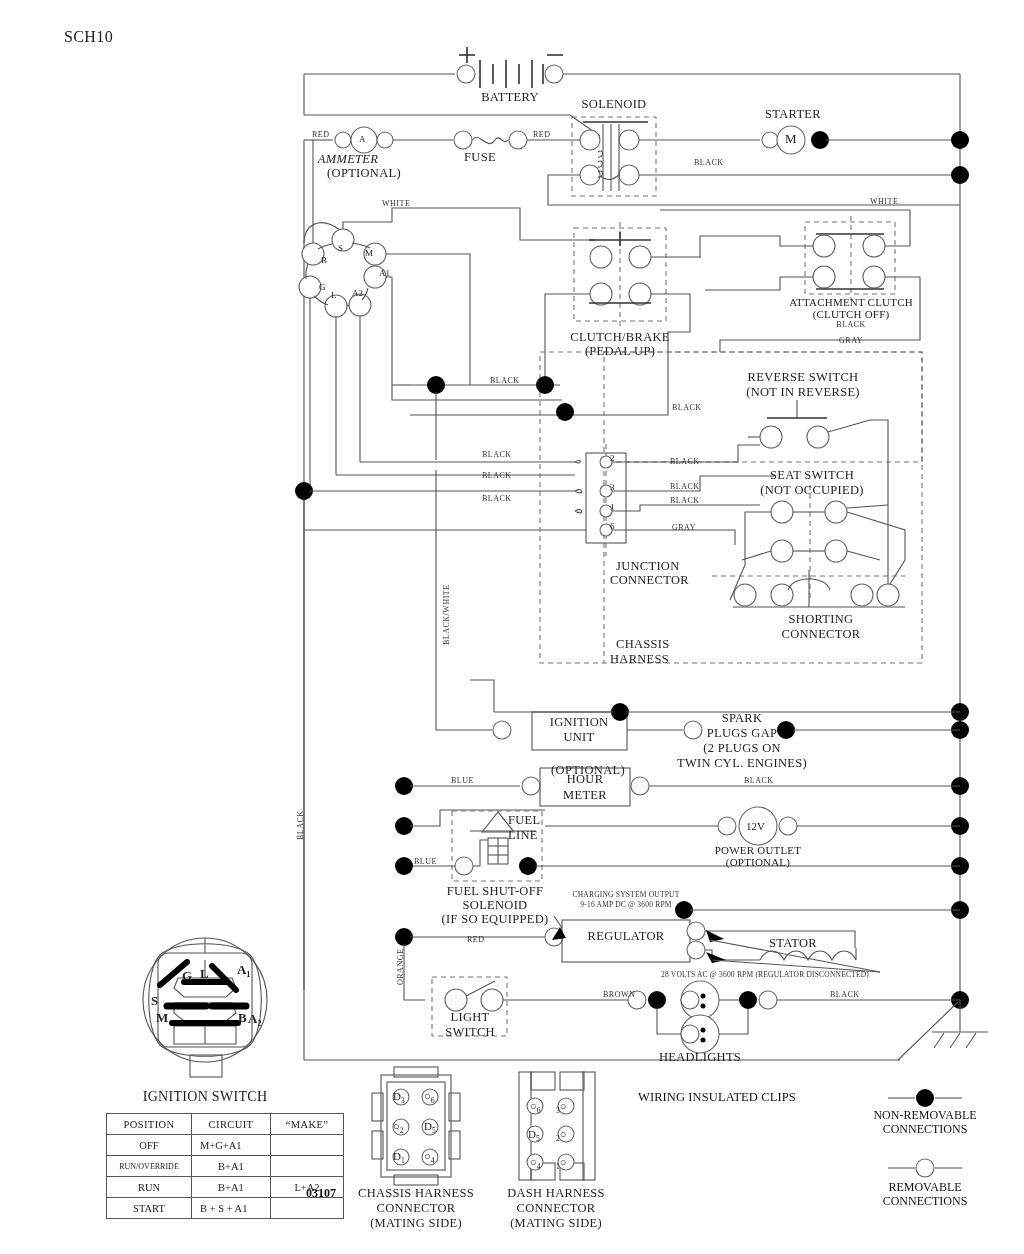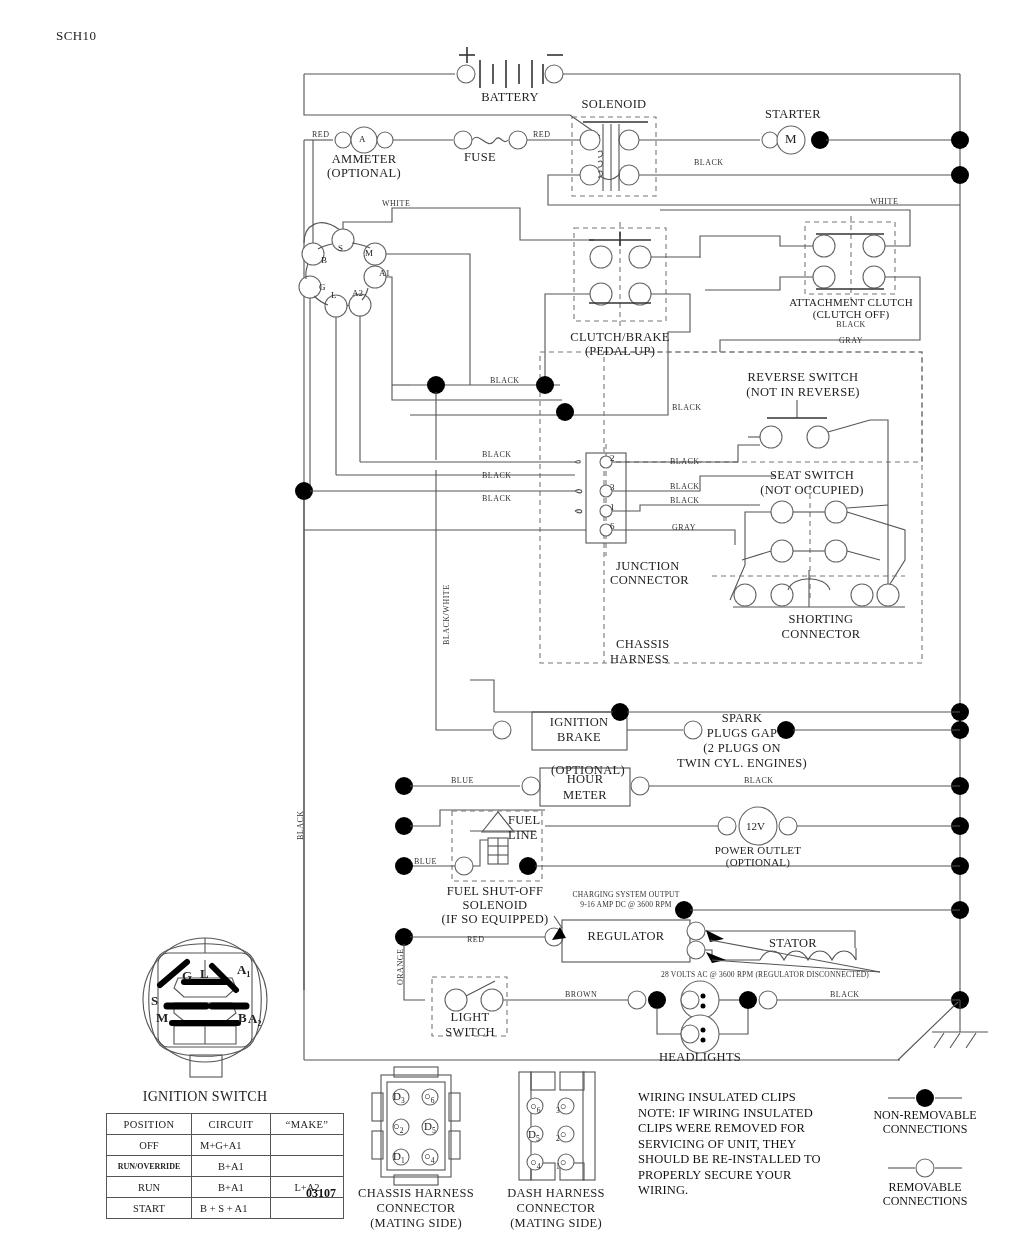--- a/index.html
+++ b/index.html
@@ -5,21 +5,21 @@
 <style>
   html,body{margin:0;padding:0;background:#ffffff;}
   body{
     width:1024px;height:1254px;position:relative;overflow:hidden;
     font-family:"Liberation Serif", serif;
     color:#111;
   }
   #sheet{position:absolute;inset:0;}
   svg#diagram{position:absolute;left:0;top:0;width:1024px;height:1254px;}
   .lbl{position:absolute;font-family:"Liberation Serif",serif;color:#222;white-space:nowrap;}
-  .sch-id{left:56px;top:28px;font-size:13px;letter-spacing:.4px;}
+  .sch-id{left:64px;top:28px;font-size:16px;letter-spacing:.4px;}
   .wire-lbl{font-size:8px;letter-spacing:.5px;color:#333;}
   .comp-lbl{font-size:12.5px;text-align:right;letter-spacing:.3px;}
   .comp-lbl-sm{font-size:11px;text-align:center;letter-spacing:.2px;}
   .tiny{font-size:7.5px;letter-spacing:.2px;color:#333;}
   .term{font-size:9px;}
   .vert{transform-origin:0 0;transform:rotate(-90deg);}
   .ctr{transform:translateX(-50%);}
   table.postbl{
     position:absolute;left:106px;top:1113px;border-collapse:collapse;
     font-family:"Liberation Serif",serif;font-size:10.5px;color:#222;
@@ -423,21 +423,21 @@
     </g>
   </svg>
 
   <div class="lbl sch-id">SCH10</div>
   <div class="code">03107</div>
 
   <div class="lbl comp-lbl ctr" style="left:510px;top:90px;">BATTERY</div>
 
   <div class="lbl wire-lbl" style="left:312px;top:130px;">RED</div>
   <div class="lbl term" style="left:359px;top:134px;">A</div>
-  <div class="lbl comp-lbl ctr" style="left:364px;top:152px;">AMMETER</div>
+  <div class="lbl comp-lbl ctr" style="left:348px;top:152px;font-style:italic;">AMMETER</div>
   <div class="lbl comp-lbl ctr" style="left:364px;top:166px;">(OPTIONAL)</div>
   <div class="lbl comp-lbl ctr" style="left:480px;top:150px;">FUSE</div>
   <div class="lbl wire-lbl" style="left:533px;top:130px;">RED</div>
 
   <div class="lbl comp-lbl ctr" style="left:614px;top:97px;">SOLENOID</div>
   <div class="lbl comp-lbl ctr" style="left:793px;top:107px;">STARTER</div>
   <div class="lbl" style="left:785px;top:131px;font-size:13px;">M</div>
   <div class="lbl wire-lbl" style="left:694px;top:158px;">BLACK</div>
   <div class="lbl wire-lbl" style="left:382px;top:199px;">WHITE</div>
   <div class="lbl wire-lbl" style="left:870px;top:197px;">WHITE</div>
@@ -482,21 +482,21 @@
   <div class="lbl wire-lbl" style="left:670px;top:457px;">BLACK</div>
   <div class="lbl wire-lbl" style="left:670px;top:482px;">BLACK</div>
   <div class="lbl wire-lbl" style="left:670px;top:496px;">BLACK</div>
   <div class="lbl wire-lbl" style="left:672px;top:523px;">GRAY</div>
 
   <div class="lbl wire-lbl vert" style="left:442px;top:645px;">BLACK/WHITE</div>
   <div class="lbl wire-lbl vert" style="left:296px;top:840px;">BLACK</div>
   <div class="lbl wire-lbl vert" style="left:396px;top:985px;">ORANGE</div>
 
   <div class="lbl comp-lbl ctr" style="left:579px;top:715px;">IGNITION</div>
-  <div class="lbl comp-lbl ctr" style="left:579px;top:730px;">BRAKE</div>
+  <div class="lbl comp-lbl ctr" style="left:579px;top:730px;">UNIT</div>
   <div class="lbl comp-lbl ctr" style="left:742px;top:711px;">SPARK</div>
   <div class="lbl comp-lbl ctr" style="left:742px;top:726px;">PLUGS GAP</div>
   <div class="lbl comp-lbl ctr" style="left:742px;top:741px;">(2 PLUGS ON</div>
   <div class="lbl comp-lbl ctr" style="left:742px;top:756px;">TWIN CYL. ENGINES)</div>
 
   <div class="lbl comp-lbl ctr" style="left:588px;top:763px;">(OPTIONAL)</div>
   <div class="lbl comp-lbl ctr" style="left:585px;top:772px;">HOUR</div>
   <div class="lbl comp-lbl ctr" style="left:585px;top:788px;">METER</div>
   <div class="lbl wire-lbl" style="left:451px;top:776px;">BLUE</div>
   <div class="lbl wire-lbl" style="left:744px;top:776px;">BLACK</div>
@@ -514,21 +514,21 @@
 
   <div class="lbl tiny ctr" style="left:626px;top:890px;">CHARGING SYSTEM OUTPUT</div>
   <div class="lbl tiny ctr" style="left:626px;top:900px;">9-16 AMP DC @ 3600 RPM</div>
   <div class="lbl comp-lbl ctr" style="left:626px;top:929px;">REGULATOR</div>
   <div class="lbl comp-lbl ctr" style="left:793px;top:936px;">STATOR</div>
   <div class="lbl tiny ctr" style="left:765px;top:970px;">28 VOLTS AC @ 3600 RPM (REGULATOR DISCONNECTED)</div>
   <div class="lbl wire-lbl" style="left:467px;top:935px;">RED</div>
 
   <div class="lbl comp-lbl ctr" style="left:470px;top:1010px;">LIGHT</div>
   <div class="lbl comp-lbl ctr" style="left:470px;top:1025px;">SWITCH</div>
-  <div class="lbl wire-lbl" style="left:544px;top:990px;padding-left:21px;">BROWN</div>
+  <div class="lbl wire-lbl" style="left:582px;top:990px;padding-left:21px;">BROWN</div>
   <div class="lbl wire-lbl" style="left:830px;top:990px;">BLACK</div>
   <div class="lbl comp-lbl ctr" style="left:700px;top:1050px;">HEADLIGHTS</div>
 
   <div class="lbl" style="left:182px;top:968px;font-size:13px;font-weight:bold;">G</div>
   <div class="lbl" style="left:200px;top:966px;font-size:13px;font-weight:bold;">L</div>
   <div class="lbl" style="left:237px;top:962px;font-size:13px;font-weight:bold;">A₁</div>
   <div class="lbl" style="left:248px;top:1011px;font-size:13px;font-weight:bold;">A₂</div>
   <div class="lbl" style="left:151px;top:993px;font-size:13px;font-weight:bold;">S</div>
   <div class="lbl" style="left:156px;top:1010px;font-size:13px;font-weight:bold;">M</div>
   <div class="lbl" style="left:238px;top:1010px;font-size:13px;font-weight:bold;">B</div>
@@ -540,21 +540,21 @@
       <td class="hdr pos">POSITION</td>
       <td class="hdr cir">CIRCUIT</td>
       <td class="hdr mk">“MAKE”</td>
     </tr>
     <tr>
       <td>OFF</td>
       <td class="left">M+G+A1</td>
       <td></td>
     </tr>
     <tr>
-      <td style="font-size:8px;font-weight:bold;">RUN/OVERRIDE</td>
+      <td style="font-size:8px;">RUN/OVERRIDE</td>
       <td>B+A1</td>
       <td></td>
     </tr>
     <tr>
       <td>RUN</td>
       <td>B+A1</td>
       <td>L+A2</td>
     </tr>
     <tr>
       <td>START</td>
@@ -579,21 +579,20 @@
   <div class="lbl term" style="left:528px;top:1128px;"><span style="font-size:11px;">D</span><sub>5</sub></div>
   <div class="lbl term" style="left:556px;top:1128px;"><sub>2</sub><span style="font-size:11px;">○</span></div>
   <div class="lbl term" style="left:530px;top:1156px;"><span style="font-size:11px;">○</span><sub>4</sub></div>
   <div class="lbl term" style="left:556px;top:1156px;"><sub>1</sub><span style="font-size:11px;">○</span></div>
   <div class="lbl comp-lbl ctr" style="left:556px;top:1186px;">DASH HARNESS</div>
   <div class="lbl comp-lbl ctr" style="left:556px;top:1201px;">CONNECTOR</div>
   <div class="lbl comp-lbl ctr" style="left:556px;top:1216px;">(MATING SIDE)</div>
 
   <div class="note">
     <div>WIRING INSULATED CLIPS</div>
-    <div style="max-width:190px;">NOTE:  IF WIRING INSULATED CLIPS WERE REMOVED FOR SERVICING OF UNIT, THEY SHOULD BE RE-INSTALLED TO PROPERLY SECURE YOUR  WIRING.</div>
   </div>
 
   <div class="legend-lbl" style="left:855px;top:1108px;width:140px;">NON-REMOVABLE</div>
   <div class="legend-lbl" style="left:855px;top:1122px;width:140px;">CONNECTIONS</div>
   <div class="legend-lbl" style="left:855px;top:1180px;width:140px;">REMOVABLE</div>
   <div class="legend-lbl" style="left:855px;top:1194px;width:140px;">CONNECTIONS</div>
 
 </div>
 
 </body></html>

